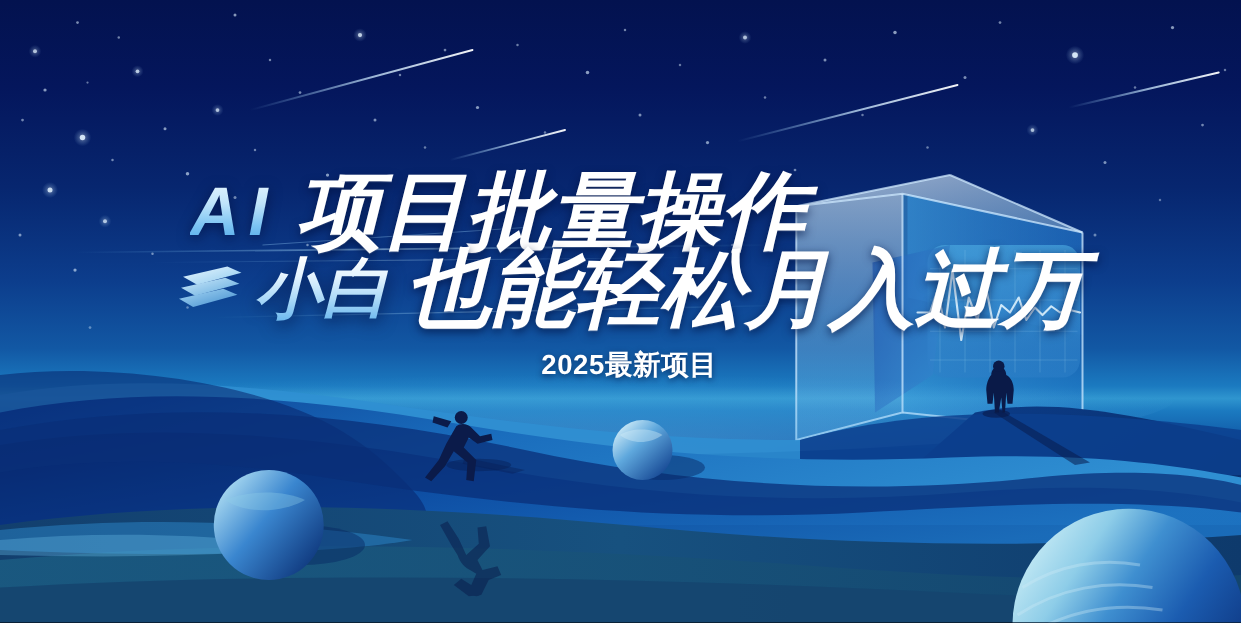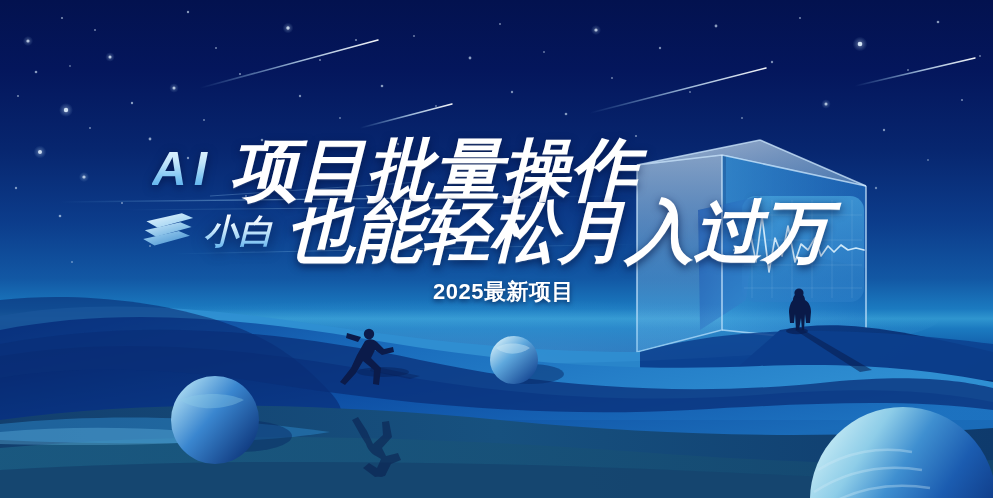--- a/index.html
+++ b/index.html
@@ -29,36 +29,36 @@
   }
   .line{
     display:flex;align-items:center;white-space:nowrap;
     font-weight:bold;font-style:italic;
     letter-spacing:1px;
   }
   #line1{margin-left:152px;height:58px;}
   #line2{margin-left:148px;height:58px;margin-top:4px;}
 
   .ai-word{
-    font-size:48px;line-height:1;font-style:italic;font-weight:bold;
+    font-size:55px;line-height:1;font-style:italic;font-weight:bold;
     letter-spacing:7px;
     background:linear-gradient(180deg,#eaf7ff 0%,#bfe4fb 38%,#7cc4f3 70%,#4aa6e8 100%);
     -webkit-background-clip:text;background-clip:text;color:transparent;
     -webkit-text-fill-color:transparent;
     filter:drop-shadow(0 2px 5px rgba(3,20,70,.85));
     padding-right:16px;
     text-align:right;
   }
   .white-word{
     font-size:68px;line-height:1;color:#ffffff;
     text-shadow:0 3px 8px rgba(2,18,64,.75), 0 1px 0 rgba(255,255,255,.2);
     letter-spacing:0px;
   }
   .grad-word{
-    font-size:34px;line-height:1;
+    font-size:53px;line-height:1;
     background:linear-gradient(180deg,#ffffff 0%,#e4f4ff 30%,#a9d8f7 66%,#68b6ee 100%);
     -webkit-background-clip:text;background-clip:text;color:transparent;
     -webkit-text-fill-color:transparent;
     filter:drop-shadow(0 3px 7px rgba(2,18,64,.8));
     padding-right:12px;
   }
   #stack-icon{
     width:58px;height:46px;margin-right:6px;margin-left:-8px;flex:none;
   }
   #subtitle{

